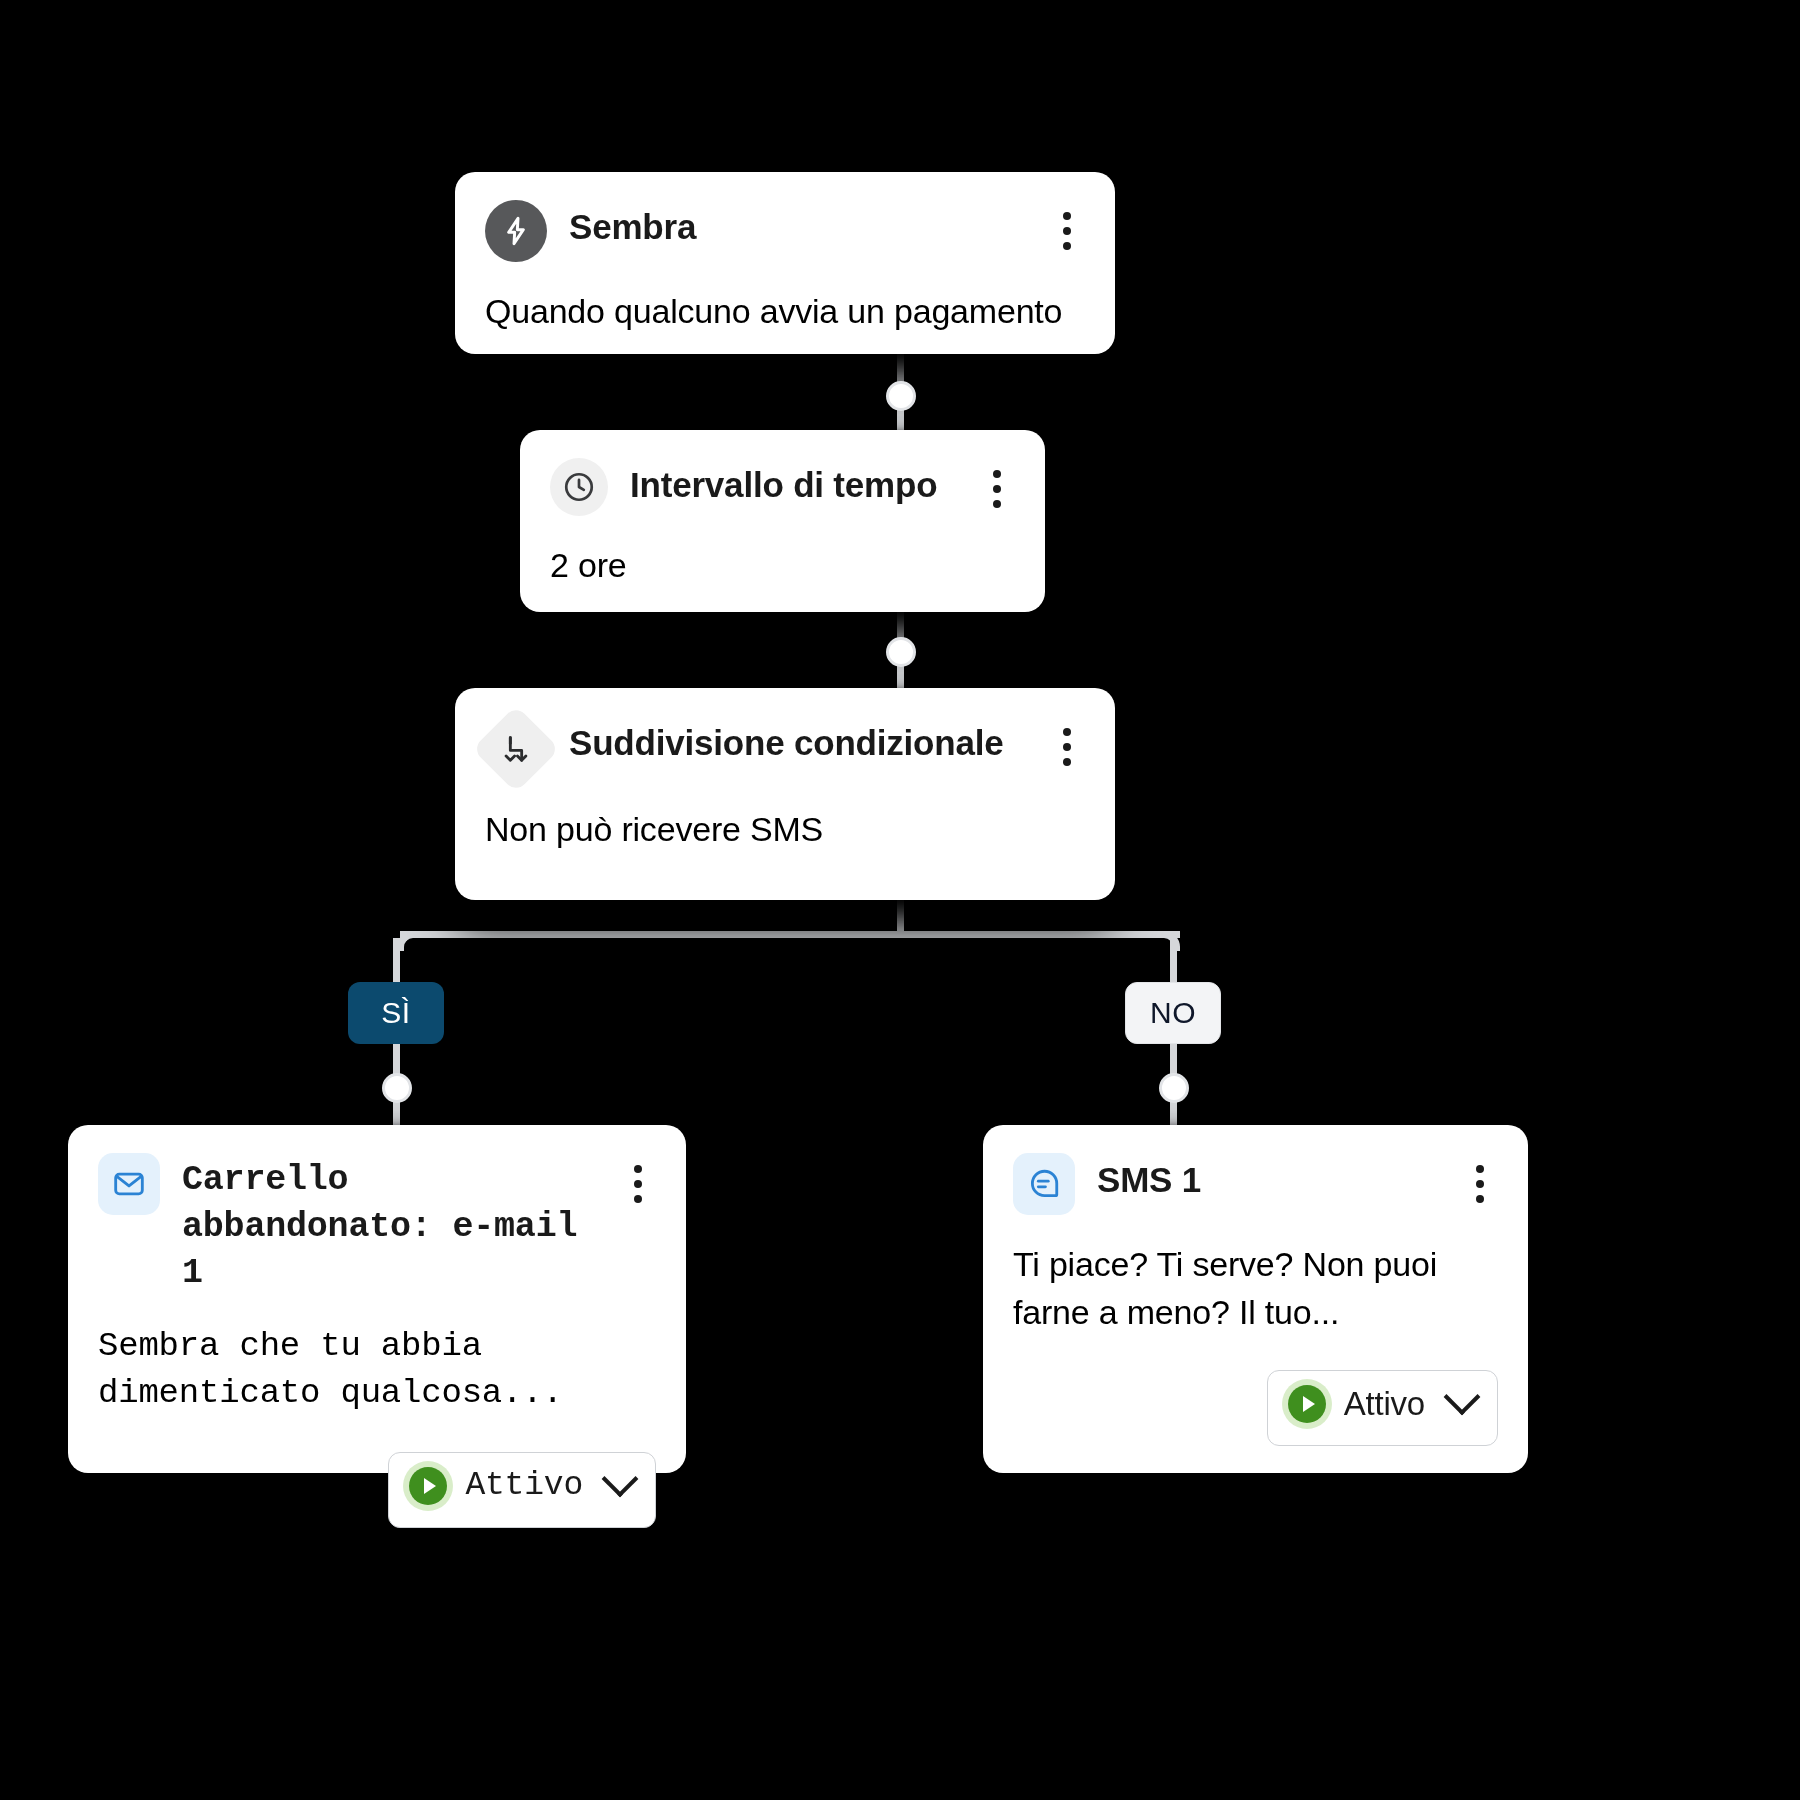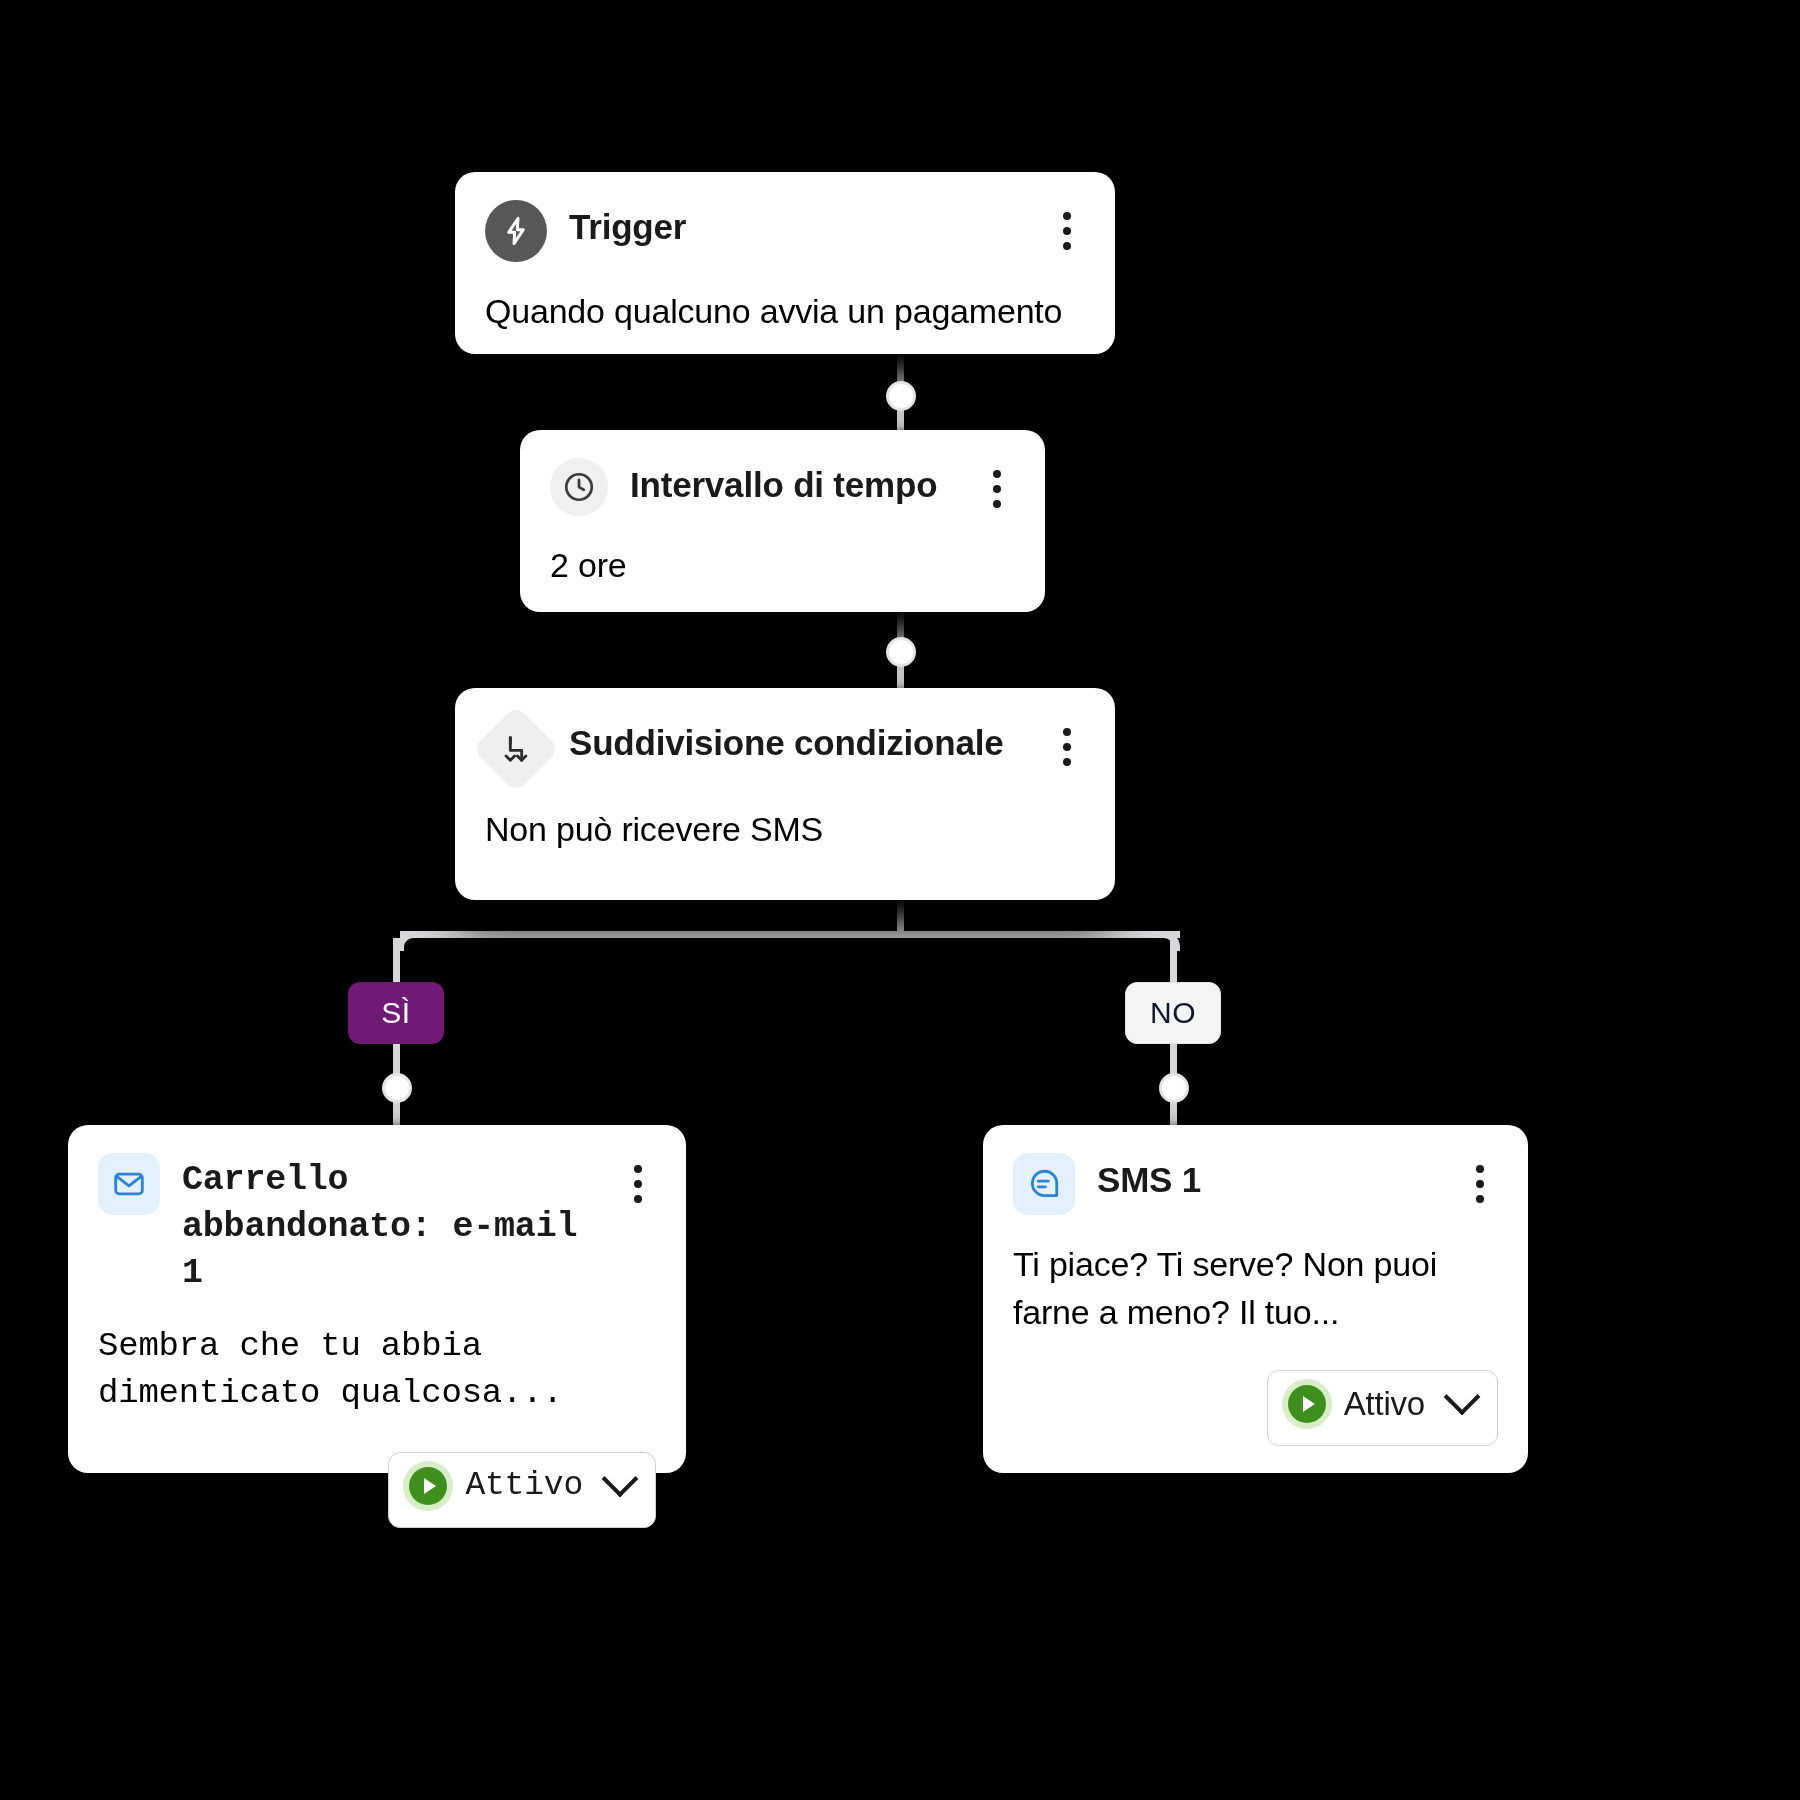--- a/index.html
+++ b/index.html
@@ -137,21 +137,21 @@
     height: 62px;
     border-radius: 12px;
     display: flex;
     align-items: center;
     justify-content: center;
     font-size: 30px;
     letter-spacing: 0.6px;
     z-index: 5;
     padding: 0 22px;
   }
-  .branch-yes { background: #701a75; color: #ffffff; }
+  .branch-yes { background: #0c4a6e; color: #ffffff; }
   .branch-no  { background: #f3f4f6; color: #0f172a; border: 1px solid #e3e5e8; }
 
   
   .status-row {
     display: flex;
     justify-content: flex-end;
     padding: 34px 30px 30px 30px;
   }
   .status-btn {
     display: inline-flex;
@@ -220,21 +220,21 @@
   <div class="vline" style="left:1170px; top:1044px; height:140px;"></div>
   <div class="dot" style="left:1159px; top:1073px;"></div>
 
   <div class="card" style="left:455px; top:172px; width:660px; height:182px;">
     <div class="card-head">
       <div class="ic-circle-dark">
         <svg width="32" height="32" viewBox="0 0 24 24" fill="none" stroke="#ffffff" stroke-width="2.2" stroke-linejoin="round" stroke-linecap="round">
           <path d="M13.5 2.5 L6.5 13 H11 L10.5 21.5 L17.5 11 H13 Z"></path>
         </svg>
       </div>
-      <div class="card-title">Trigger</div>
+      <div class="card-title">Sembra</div>
       <div class="kebab">
         <i></i>
         <i></i>
         <i></i>
       </div>
     </div>
     <div class="card-body">Quando qualcuno avvia un pagamento</div>
   </div>
 
   <div class="card" style="left:520px; top:430px; width:525px; height:182px;">

